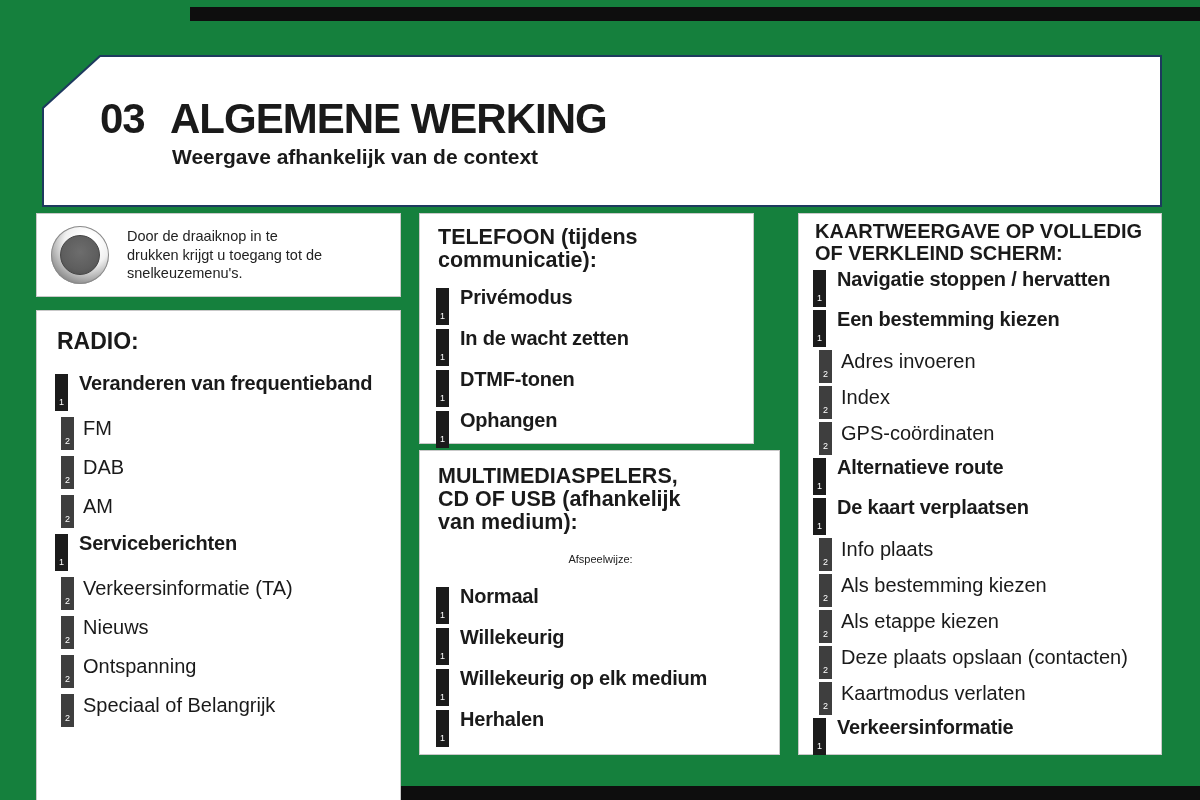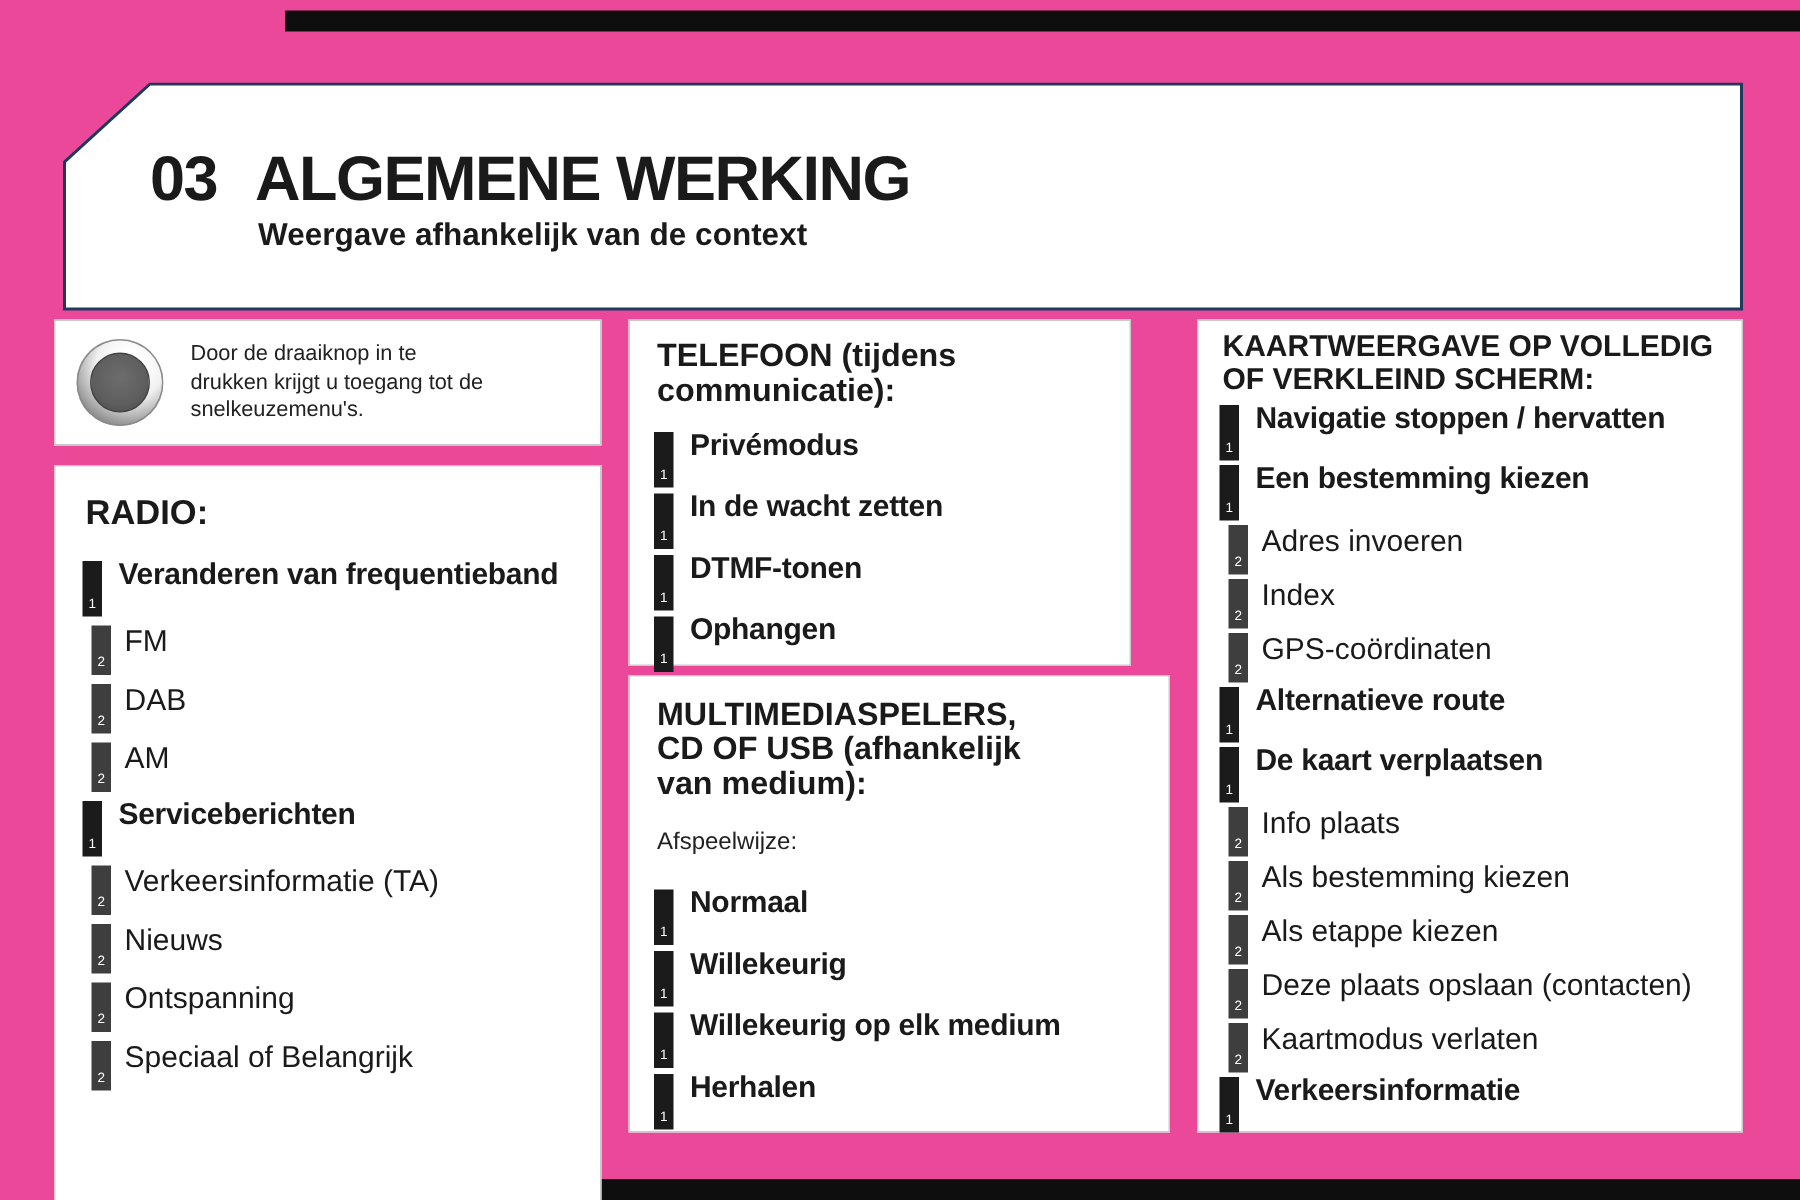--- a/index.html
+++ b/index.html
@@ -1,16 +1,16 @@
 <!DOCTYPE html>
 <html><head>
 <meta charset="utf-8">
 <style>
   html,body{margin:0;padding:0;background:#ffffff;}
-  #canvas{position:relative;width:1200px;height:800px;background:#ec4899;overflow:hidden;
+  #canvas{position:relative;width:1200px;height:800px;background:#15803d;overflow:hidden;
           font-family:"Liberation Sans",sans-serif;color:#1a1a1a;}
 
   
   .band{position:absolute;left:190px;width:1010px;height:14px;background:#0e0e0e;}
   .band.top{top:7px;}
   .band.bottom{top:786px;}
 
   
   #header-outline{position:absolute;left:42px;top:55px;}
   .hdr-chapter{position:absolute;left:100px;top:95px;font-size:42px;font-weight:bold;letter-spacing:-1px;}
@@ -35,21 +35,21 @@
   .intro-text{margin-left:18px;font-size:14.5px;line-height:1.28;color:#222;}
   .intro-text span{display:block;}
 
   
   .sec-title{font-weight:bold;line-height:1.08;}
   #box-radio .sec-title{font-size:23px;margin:4px 0 20px 2px;}
   #box-tel .sec-title{font-size:21.5px;margin:4px 0 16px 2px;}
   #box-mm .sec-title{font-size:21.5px;margin:4px 0 18px 2px;}
   #box-kaart .sec-title{font-size:20px;margin:2px 0 6px 2px;}
   .sec-title span{display:block;}
-  .mm-note{font-size:16px;color:#222;margin:16px 0 22px 2px;}
+  .mm-note{font-size:11px;color:#222;margin:16px 0 22px 2px;text-align:center;}
 
   
   .item{display:flex;align-items:flex-start;margin-bottom:6px;}
   #box-kaart .item{margin-bottom:3px;}
   #box-tel .item{margin-bottom:4px;}
   #box-mm .item{margin-bottom:4px;}
   .marker{flex:0 0 13px;width:13px;color:#ffffff;display:flex;align-items:flex-end;justify-content:center;
           font-size:9px;line-height:1;box-sizing:border-box;padding-bottom:4px;}
   .m1{height:37px;background:#1b1b1b;}
   .m2{height:33px;background:#3e3e3e;margin-left:6px;}

